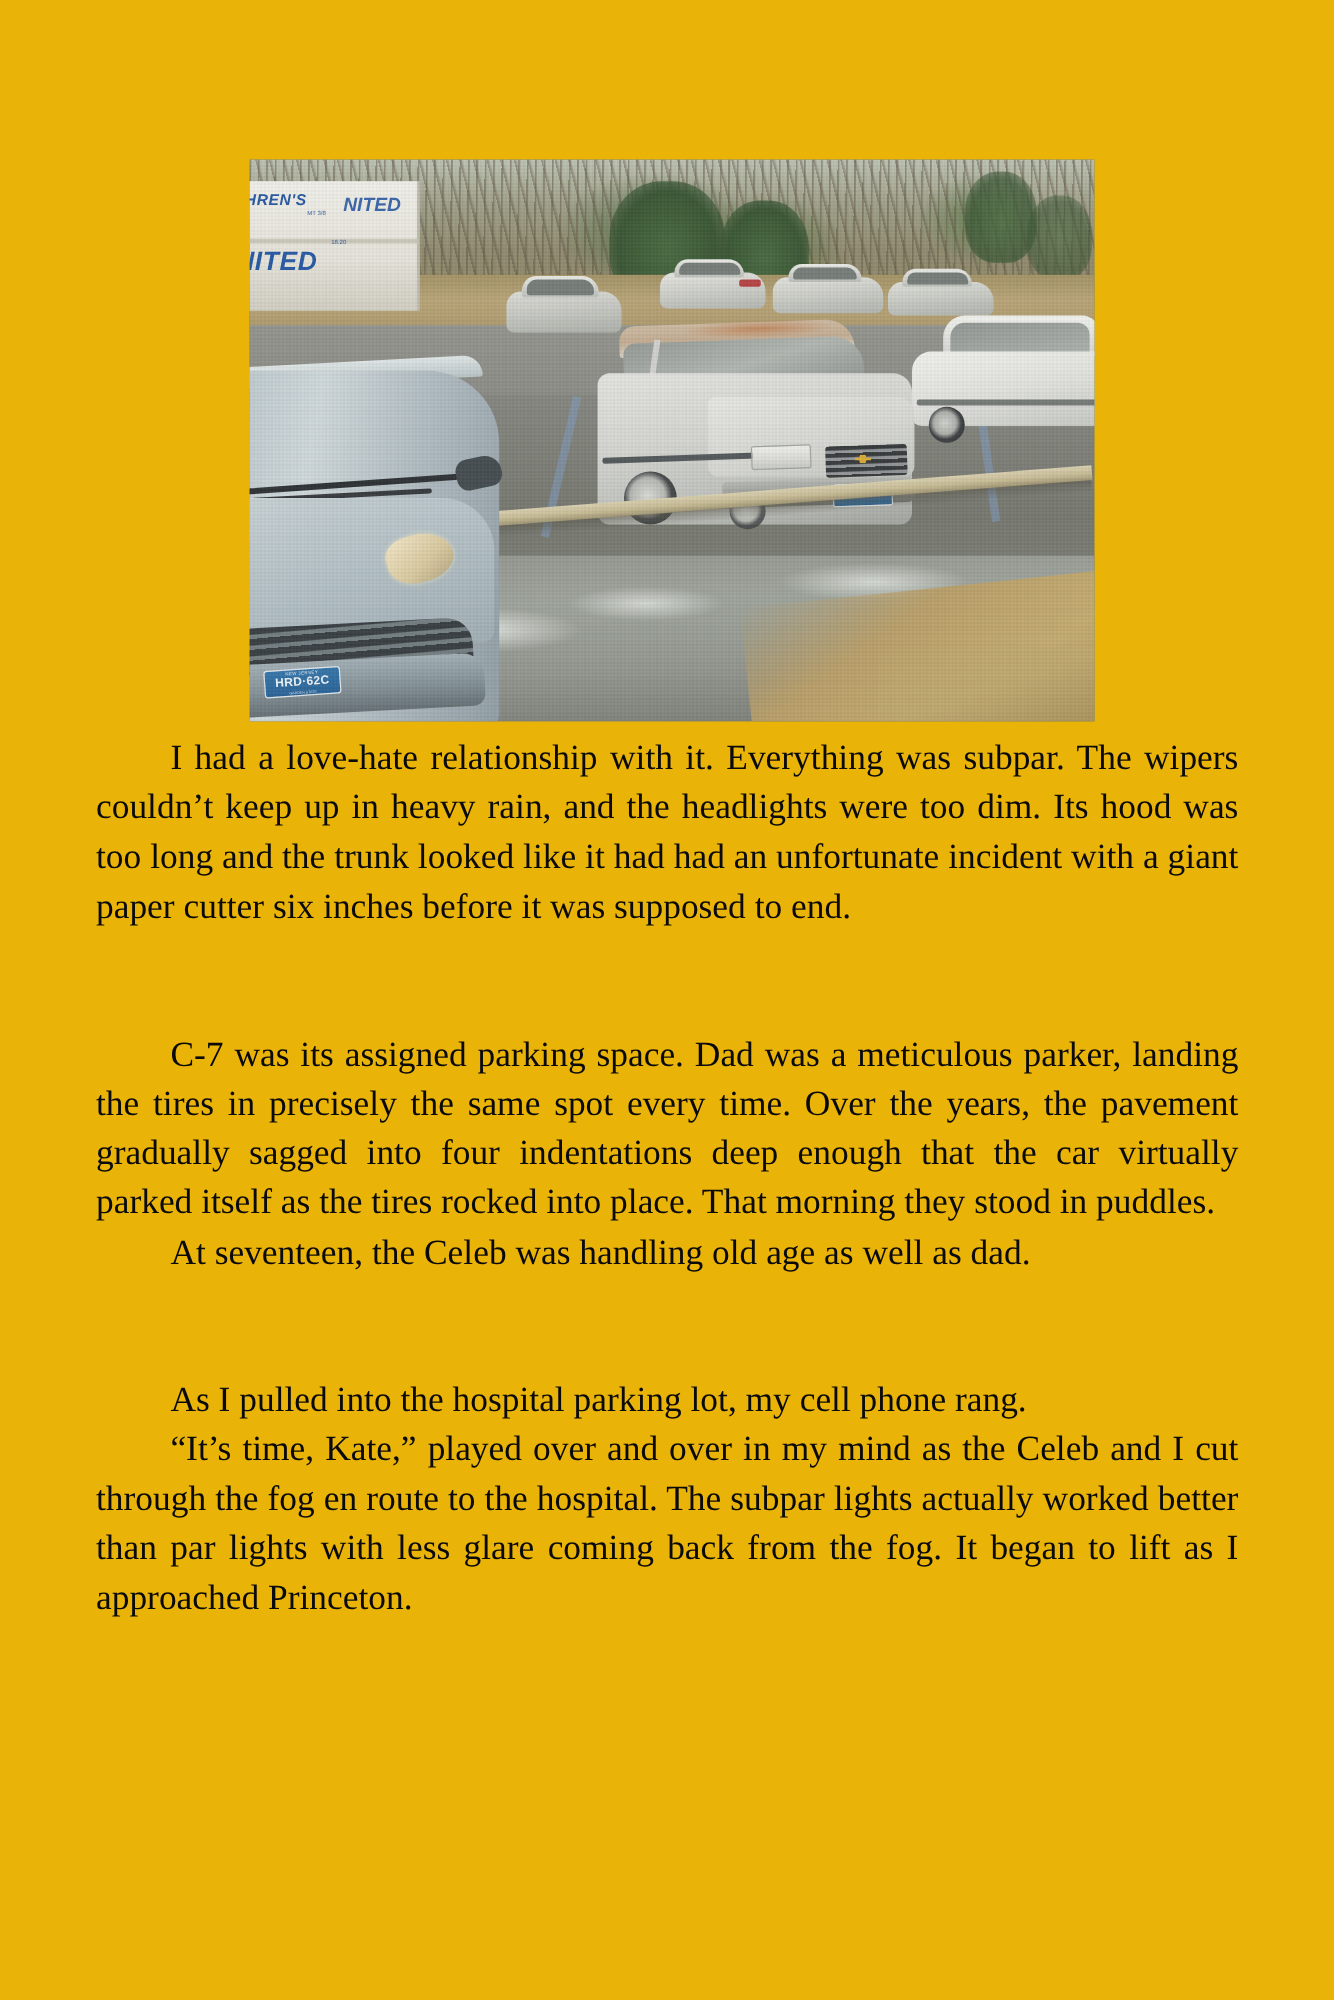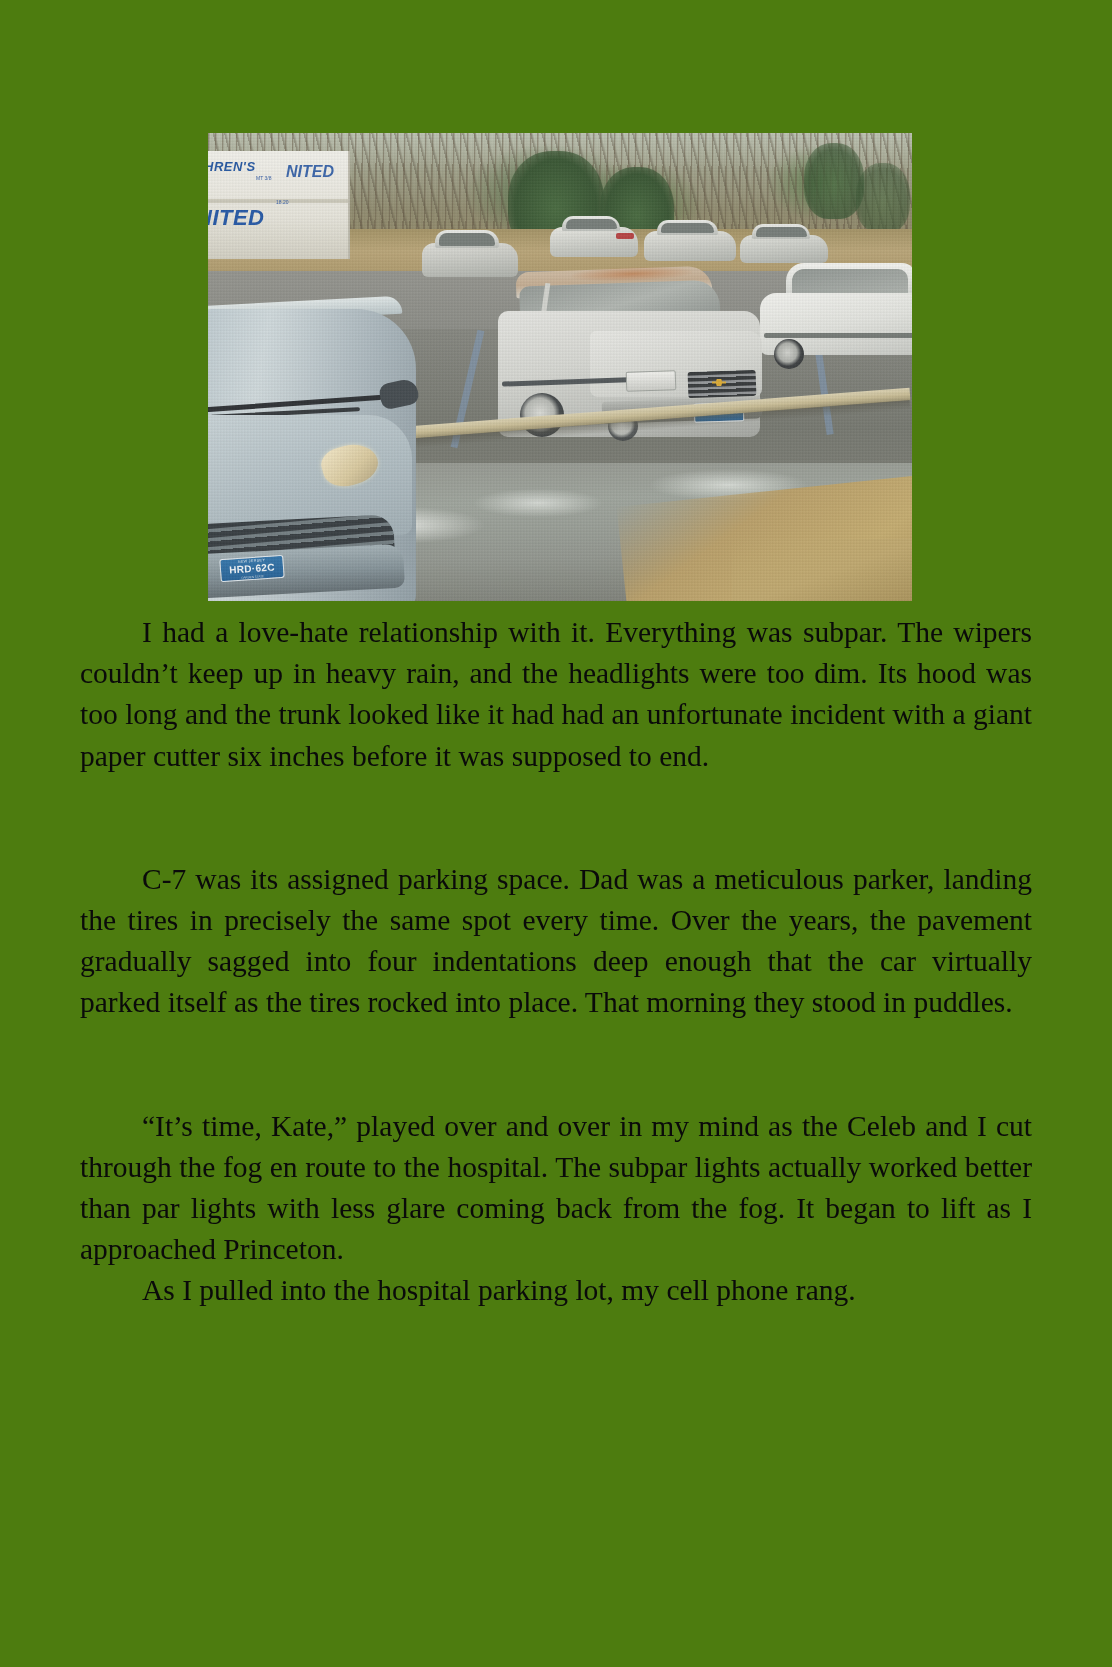--- a/index.html
+++ b/index.html
@@ -12,21 +12,21 @@
     height: 1667px;
     position: relative;
     overflow: hidden;
     font-family: "Liberation Serif", "DejaVu Serif", serif;
     color: #000000;
   }
 
   .page {
     position: absolute;
     inset: 0;
-    background: #4d7c0f;
+    background: #eab308;
   }
 
   
   .photo-figure {
     position: absolute;
     left: 168px;
     top: 117px;
     width: 704px;
     height: 468px;
     overflow: hidden;
@@ -557,18 +557,19 @@
 
       <div class="ph-wash"></div>
       <div class="ph-grain"></div>
     </div>
   </figure>
 
   <div class="body-text">
     <p>I had a love-hate relationship with it. Everything was subpar. The wipers couldn’t keep up in heavy rain, and the headlights were too dim. Its hood was too long and the trunk looked like it had had an unfortunate incident with a giant paper cutter six inches before it was supposed to end.</p>
     <div class="gap-break"></div>
     <p>C-7 was its assigned parking space. Dad was a meticulous parker, landing the tires in precisely the same spot every time. Over the years, the pavement gradually sagged into four indentations deep enough that the car virtually parked itself as the tires rocked into place. That morning they stood in puddles.</p>
+    <p>At seventeen, the Celeb was handling old age as well as dad.</p>
     <div class="gap-break-sm"></div>
+    <p>As I pulled into the hospital parking lot, my cell phone rang.</p>
     <p>“It’s time, Kate,” played over and over in my mind as the Celeb and I cut through the fog en route to the hospital. The subpar lights actually worked better than par lights with less glare coming back from the fog. It began to lift as I approached Princeton.</p>
-    <p>As I pulled into the hospital parking lot, my cell phone rang.</p>
   </div>
 
 </div>
 
 </body></html>

